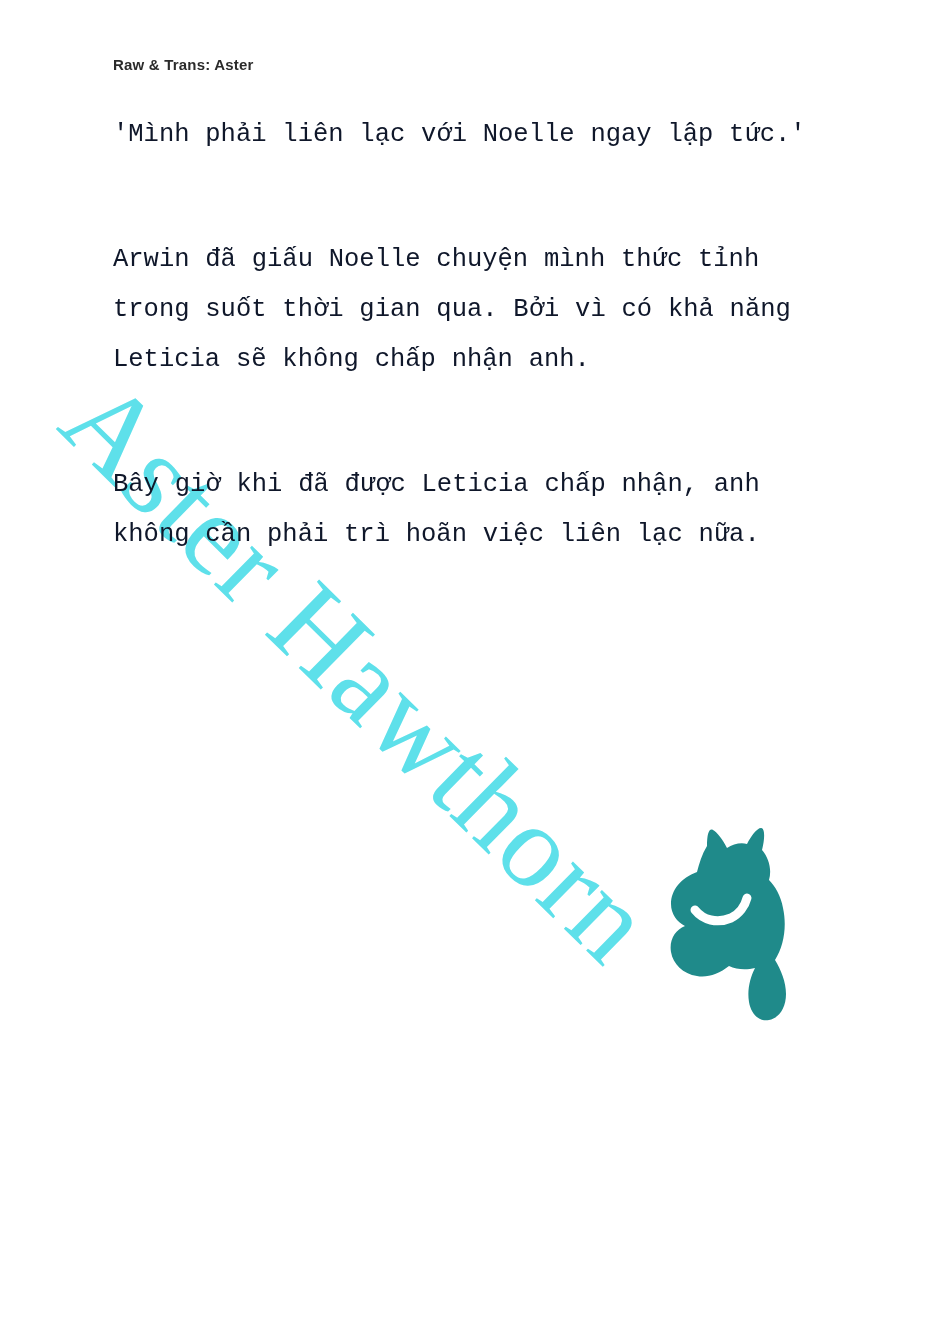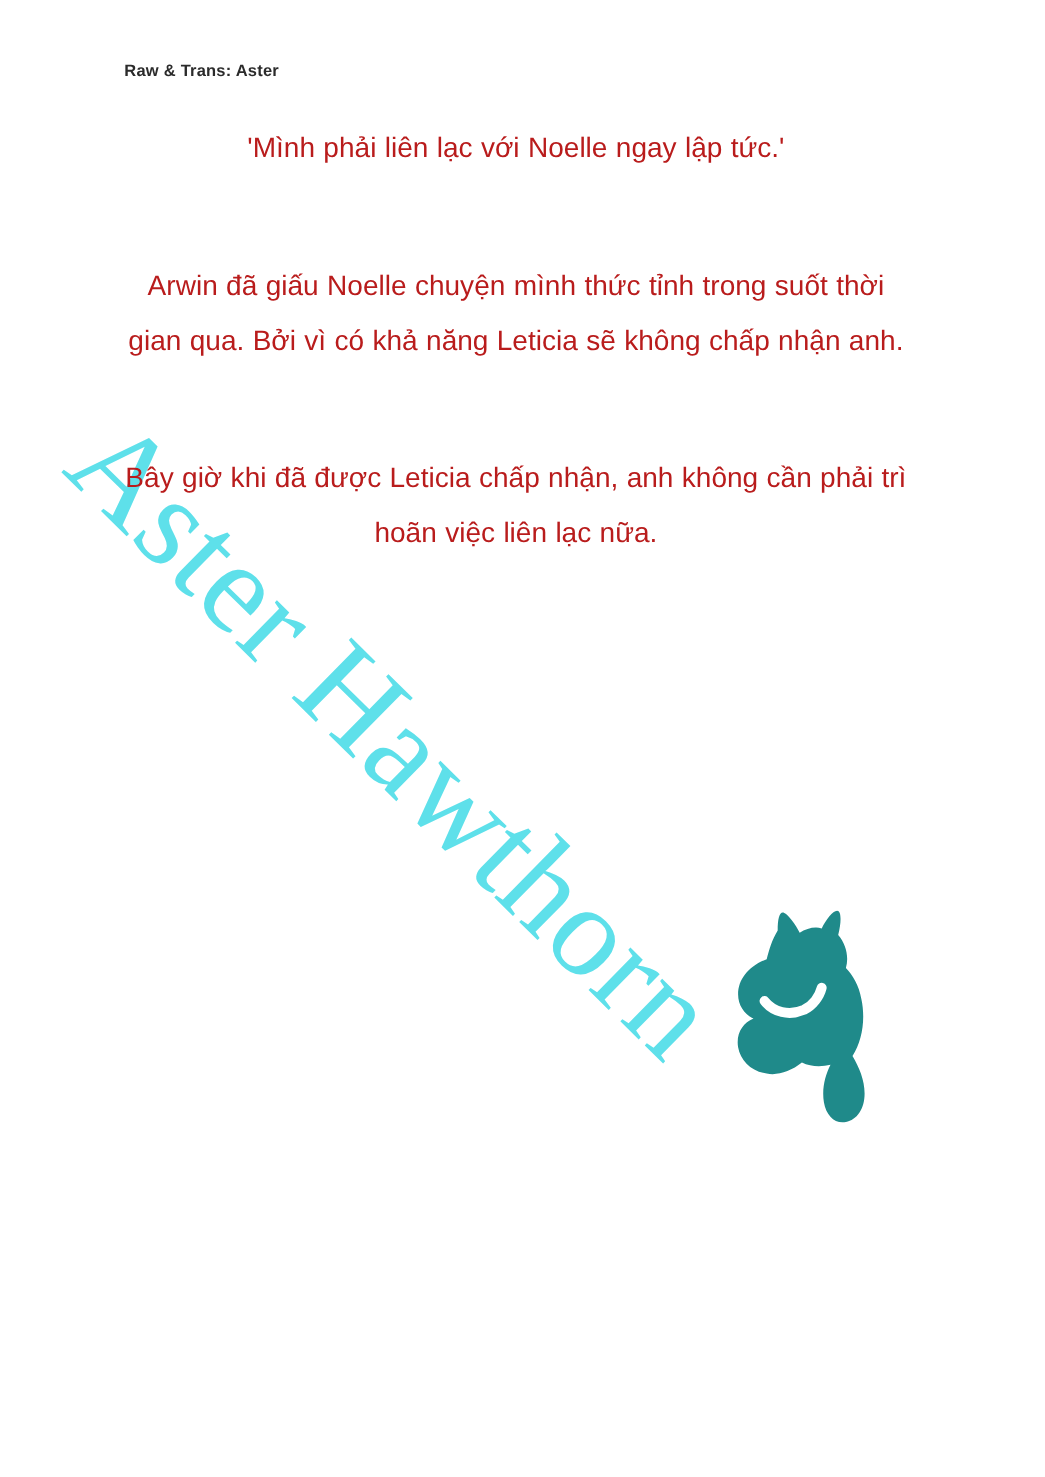--- a/index.html
+++ b/index.html
@@ -33,26 +33,26 @@
 
   
   #content {
     position: absolute;
     left: 113px;
     top: 110px;
     width: 712px;
     z-index: 3;
   }
   .para {
-    font-family: Liberation Sans, sans-serif;
+    font-family: Liberation Mono, monospace;
     font-size: 25.5px;
     line-height: 50px;
-    color: #b91c1c;
+    color: #0f172a;
     margin: 0 0 75px 0;
-    text-align: center;
+    text-align: left;
     word-spacing: 0.5px;
   }
   .para:last-child { margin-bottom: 0; }
 
   
   #watermark {
     position: absolute;
     left: 130px;
     top: 352px;
     z-index: 2;

